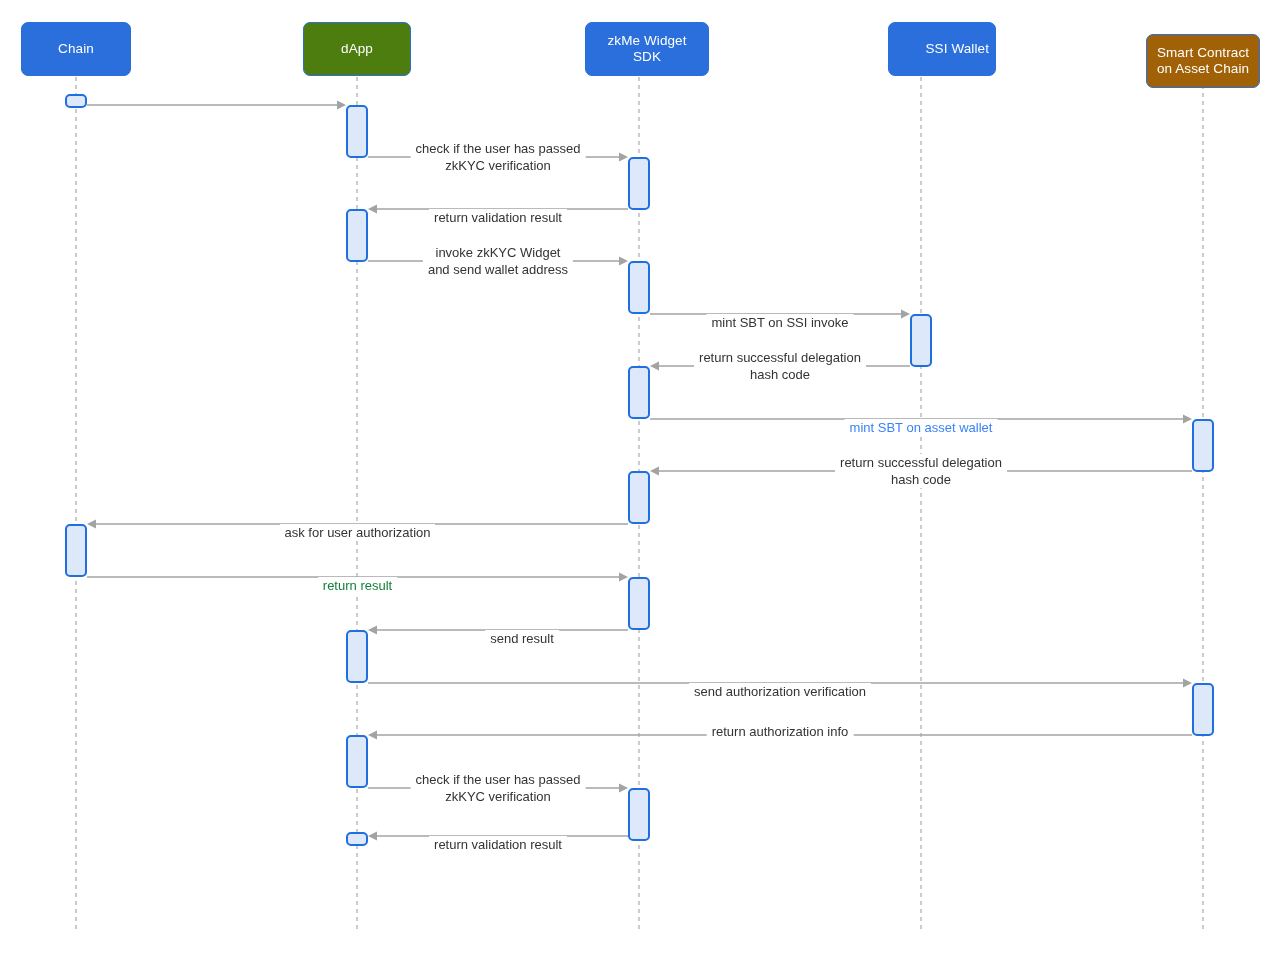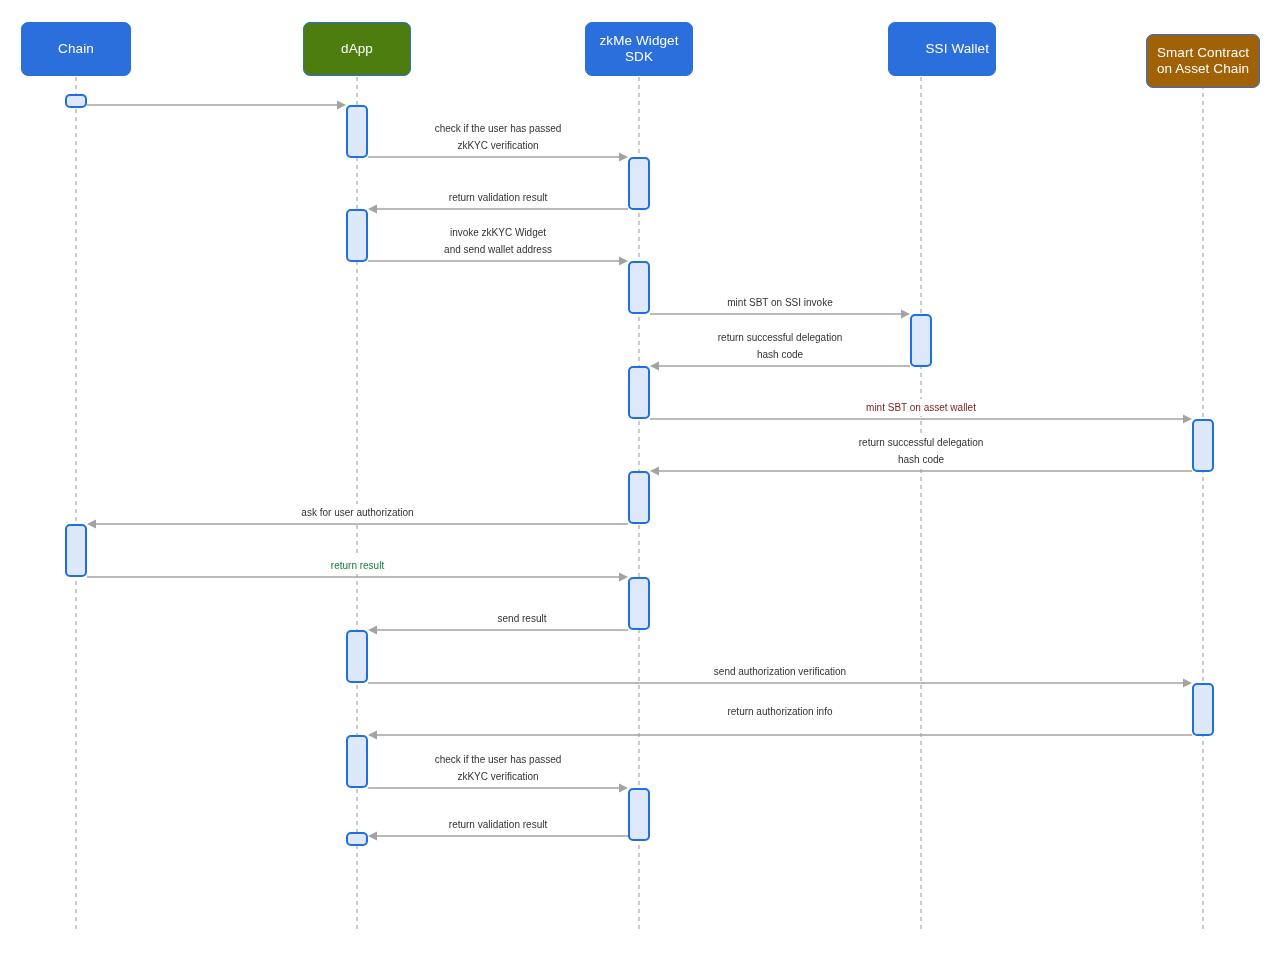--- a/index.html
+++ b/index.html
@@ -51,28 +51,29 @@
     box-sizing: border-box;
     background: #dde8fb;
     border: 2px solid #1f6fe0;
     border-radius: 5px;
     width: 22px;
   }
   
   .msg-label {
     position: absolute;
     box-sizing: border-box;
-    font-size: 10px;
+    font-size: 13px;
     line-height: 17px;
     color: #333333;
     text-align: center;
     white-space: pre-line;
     background: #ffffff;
     padding: 0 5px;
     transform: translate(-50%, -100%);
+    margin-top: 20px;
   }
 </style>
 </head>
 <body>
 
 <div id="diagram-root">
 
   <svg id="svg-layer" xmlns="http://www.w3.org/2000/svg" viewBox="0 0 1280 957">
     <g id="lifelines-group">
         <line x1="76" x2="76" y1="77" y2="930" stroke="#b6b6b6" stroke-width="1.4" stroke-dasharray="4,4"></line>
@@ -111,21 +112,21 @@
         <line x1="368" x2="619" y1="788" y2="788" stroke="#a3a3a3" stroke-width="1.5"></line>
         <polygon points="628,788 619,783.5 619,792.5" fill="#a3a3a3"></polygon>
         <line x1="628" x2="377" y1="836" y2="836" stroke="#a3a3a3" stroke-width="1.5"></line>
         <polygon points="368,836 377,831.5 377,840.5" fill="#a3a3a3"></polygon>
       </g>
   </svg>
 
   <div id="participants-layer">
       <div class="participant-box" style="left: 21px; top: 22px; width: 110px; height: 54px; background: rgb(42, 111, 219); border-color: rgb(42, 111, 219); color: rgb(255, 255, 255);"><span>Chain</span></div>
       <div class="participant-box" style="left: 303px; top: 22px; width: 108px; height: 54px; background: #4d7c0f; border-color: rgb(42, 111, 219); color: rgb(255, 255, 255);"><span>dApp</span></div>
-      <div class="participant-box" style="left: 585px; top: 22px; width: 108px; height: 54px; background: rgb(42, 111, 219); border-color: rgb(42, 111, 219); color: rgb(255, 255, 255);"><span>zkMe Widget
+      <div class="participant-box" style="left: 585px; top: 22px; width: 124px; height: 54px; background: rgb(42, 111, 219); border-color: rgb(42, 111, 219); color: rgb(255, 255, 255);"><span>zkMe Widget
 SDK</span></div>
       <div class="participant-box" style="left: 888px; top: 22px; width: 108px; height: 54px; background: rgb(42, 111, 219); border-color: rgb(42, 111, 219); color: rgb(255, 255, 255); justify-content: flex-end;"><span>SSI Wallet</span></div>
       <div class="participant-box" style="left: 1146px; top: 34px; width: 114px; height: 54px; background: #a16207; border-color: rgb(42, 111, 219); color: rgb(255, 255, 255);"><span>Smart Contract
 on Asset Chain</span></div>
     </div>
   <div id="activations-layer">
       <div class="activation" style="left: 65px; top: 94px; height: 14px; background: rgb(221, 232, 251); border-color: rgb(31, 111, 224);"></div>
       <div class="activation" style="left: 346px; top: 105px; height: 53px; background: rgb(221, 232, 251); border-color: rgb(31, 111, 224);"></div>
       <div class="activation" style="left: 628px; top: 157px; height: 53px; background: rgb(221, 232, 251); border-color: rgb(31, 111, 224);"></div>
       <div class="activation" style="left: 346px; top: 209px; height: 53px; background: rgb(221, 232, 251); border-color: rgb(31, 111, 224);"></div>
@@ -144,21 +145,21 @@
     </div>
   <div id="labels-layer">
       <div class="msg-label" style="left: 498px; top: 154px; color: rgb(51, 51, 51);">check if the user has passed
 zkKYC verification</div>
       <div class="msg-label" style="left: 498px; top: 206px; color: rgb(51, 51, 51);">return validation result</div>
       <div class="msg-label" style="left: 498px; top: 258px; color: rgb(51, 51, 51);">invoke zkKYC Widget
 and send wallet address</div>
       <div class="msg-label" style="left: 780px; top: 311px; color: rgb(51, 51, 51);">mint SBT on SSI invoke</div>
       <div class="msg-label" style="left: 780px; top: 363px; color: rgb(51, 51, 51);">return successful delegation
 hash code</div>
-      <div class="msg-label" style="left: 921px; top: 416px; color: #7f1d1d;">mint SBT on asset wallet</div>
+      <div class="msg-label" style="left: 921px; top: 416px; color: #3b82f6;">mint SBT on asset wallet</div>
       <div class="msg-label" style="left: 921px; top: 468px; color: rgb(51, 51, 51);">return successful delegation
 hash code</div>
       <div class="msg-label" style="left: 357.5px; top: 521px; color: rgb(51, 51, 51);">ask for user authorization</div>
       <div class="msg-label" style="left: 357.5px; top: 574px; color: #15803d;">return result</div>
       <div class="msg-label" style="left: 522px; top: 627px; color: rgb(51, 51, 51); text-align: right;">send result</div>
       <div class="msg-label" style="left: 780px; top: 680px; color: rgb(51, 51, 51);">send authorization verification</div>
       <div class="msg-label" style="left: 780px; top: 720px; color: rgb(51, 51, 51);">return authorization info</div>
       <div class="msg-label" style="left: 498px; top: 785px; color: rgb(51, 51, 51);">check if the user has passed
 zkKYC verification</div>
       <div class="msg-label" style="left: 498px; top: 833px; color: rgb(51, 51, 51);">return validation result</div>

